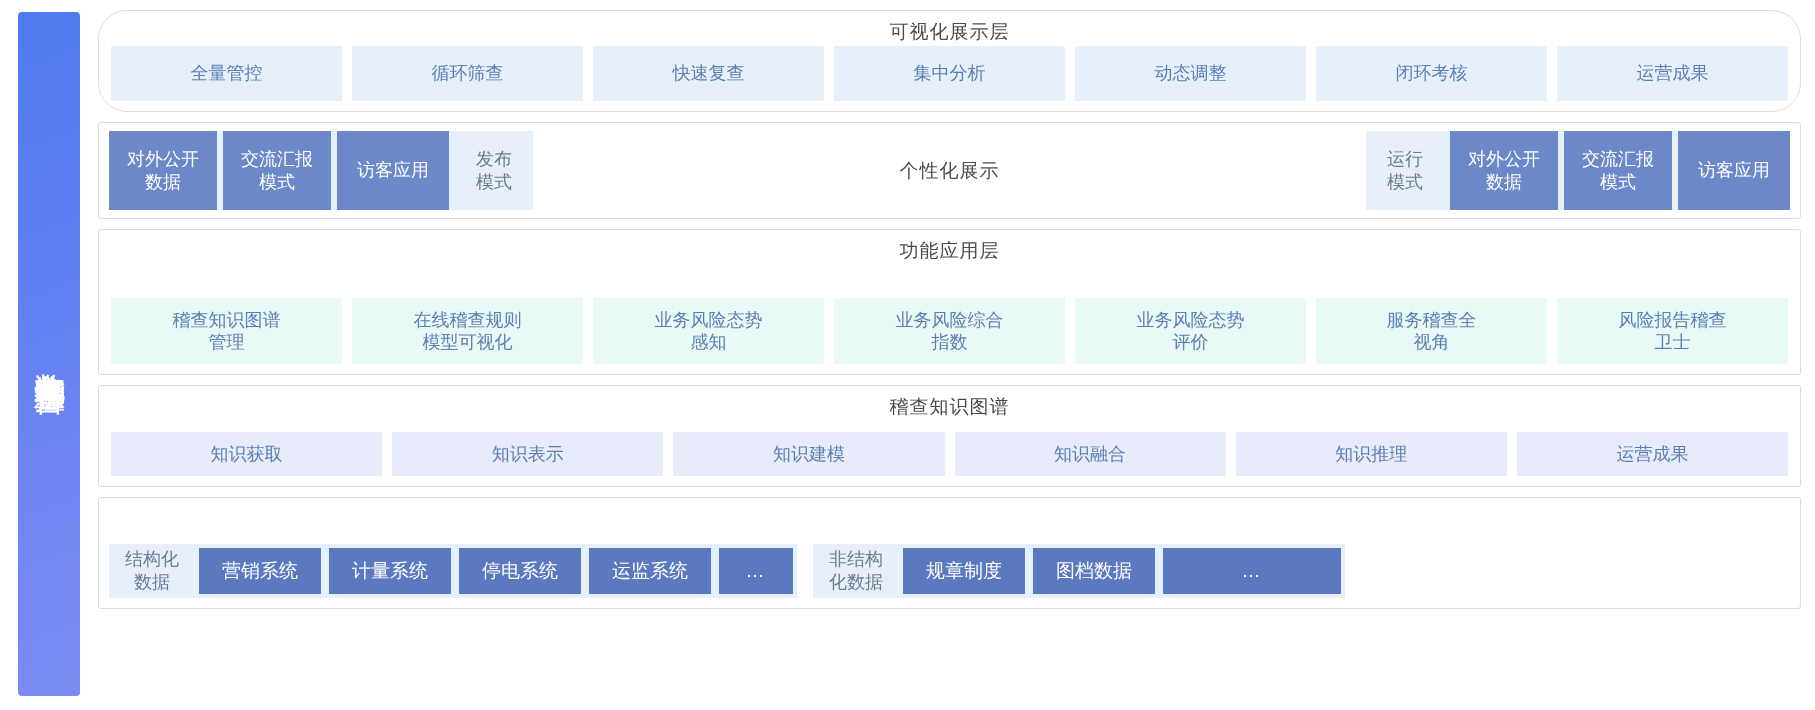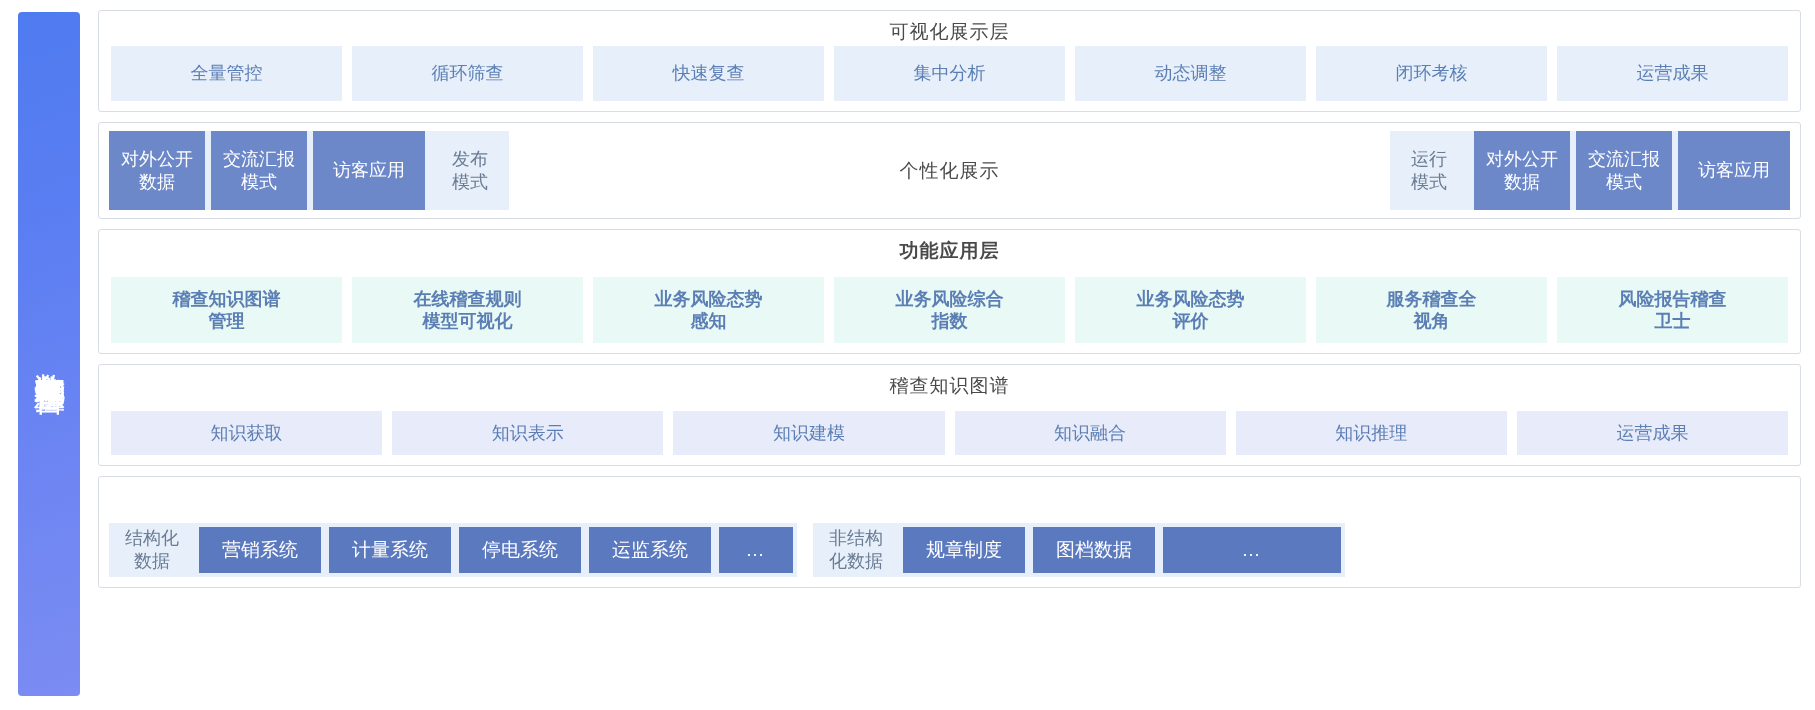--- a/index.html
+++ b/index.html
@@ -82,21 +82,21 @@
     align-items: center;
     justify-content: center;
     text-align: center;
     font-size: 18px;
     line-height: 1.25;
     padding: 6px 4px;
     white-space: pre-line;
   }
 
   
-  .layer-viz { height: 102px; }
+  .layer-viz { height: 102px; border-radius: 29px; }
   .layer-viz .chip {
     background: #e6effa;
     color: #5b7fb4;
     height: 55px;
   }
 
   
   .layer-personal {
     height: 97px;
     padding: 0;
@@ -147,26 +147,26 @@
     color: #6a7b93;
     display: flex;
     align-items: center;
     justify-content: center;
     text-align: center;
     font-size: 18px;
     line-height: 1.25;
     white-space: pre-line;
     padding: 4px 10px;
   }
-  .w-wide   { width: 96px; }
+  .w-wide   { width: 108px; }
   .w-mid    { width: 112px; }
   .w-narrow { width: 78px; }
 
   
-  .layer-func { height: 125px; font-weight: bold; }
+  .layer-func { height: 146px; }
   .layer-func .chip {
     background: #e9f9f6;
     color: #5b7fb4;
     height: 66px;
   }
 
   
   .layer-graph { height: 102px; }
   .layer-graph .chip {
     background: #e8ebfa;

